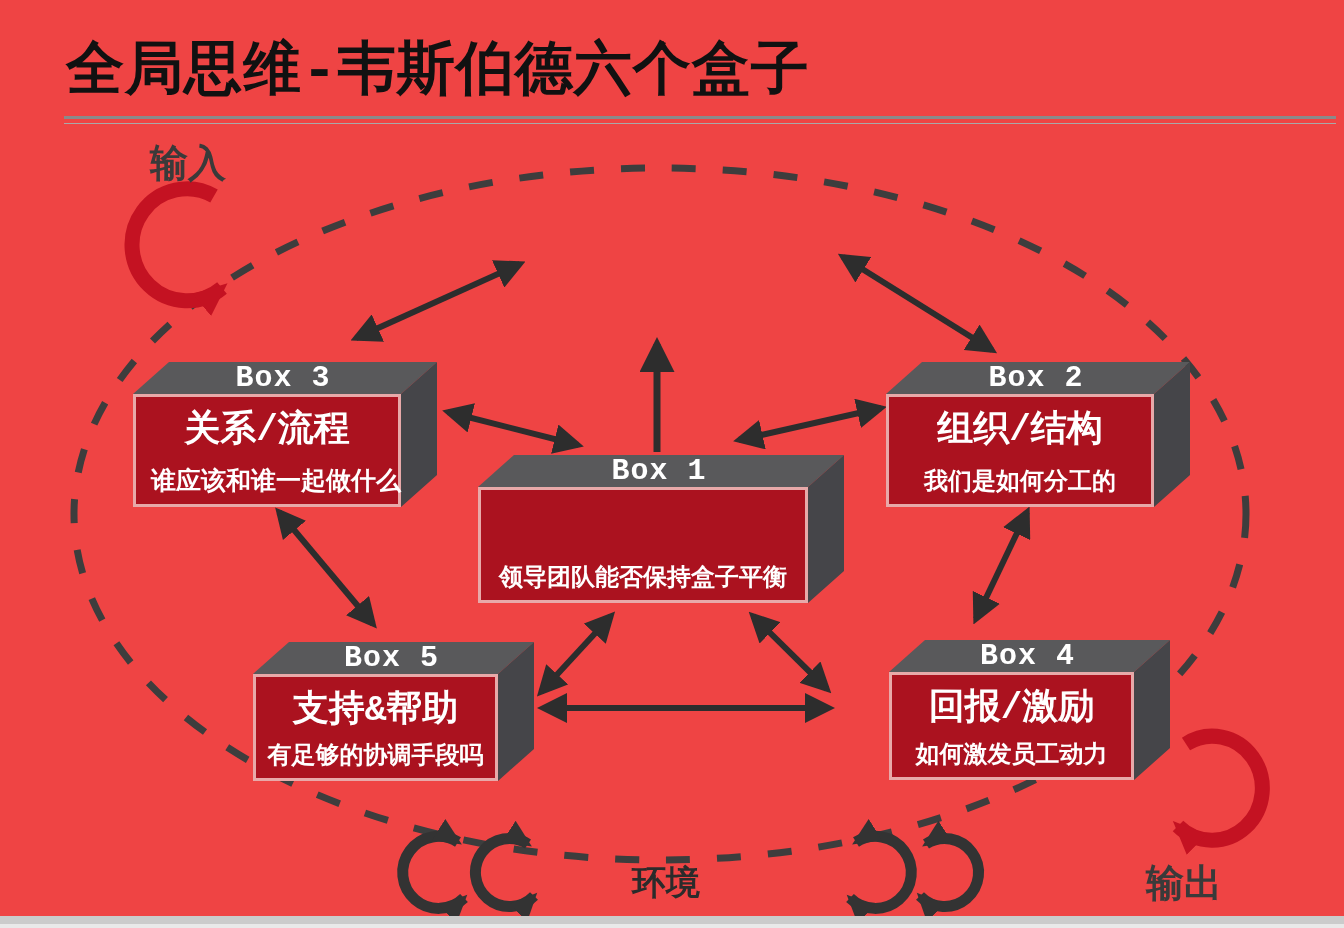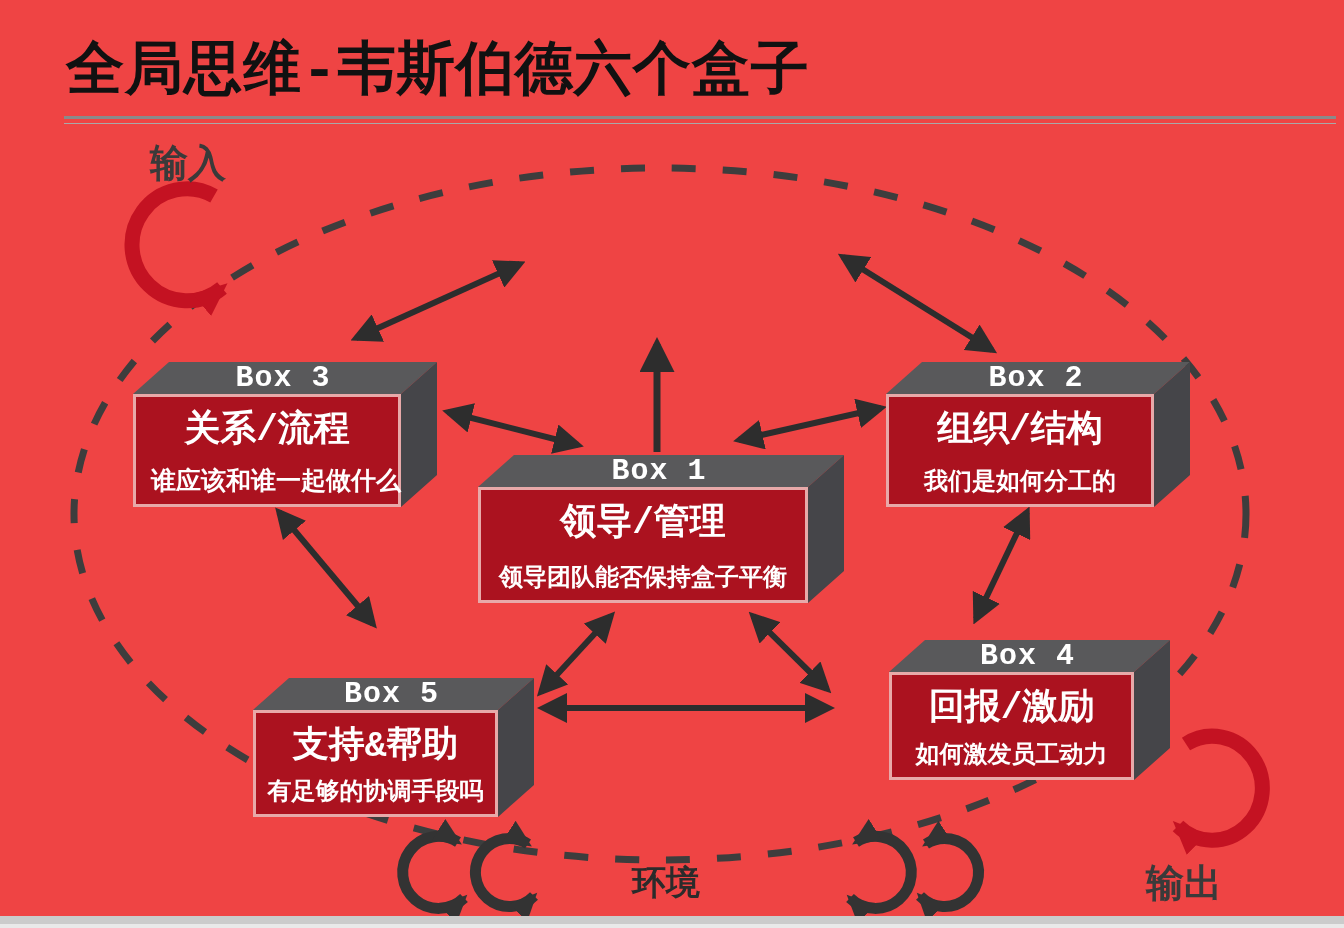--- a/index.html
+++ b/index.html
@@ -116,25 +116,24 @@
     <div class="box-sub" style="width:268px;">我们是如何分工的</div>
   </div>
 
   <div class="box3d" style="left:478px;top:455px;width:366px;height:148px;">
     <svg width="366" height="148" viewBox="0 0 366 148">
       <polygon points="0,32 330,32 366,0 36,0" fill="#59595B"></polygon>
       <polygon points="330,32 366,0 366,116 330,148" fill="#454549"></polygon>
       <rect x="1.5" y="33.5" width="327" height="113" fill="#AB121F" stroke="#E8A9A9" stroke-width="3"></rect>
     </svg>
     <div class="box-label" style="left:16px;width:330px;">Box 1</div>
-    <div class="box-title" style="width:330px;">领导/管理</div>
     <div class="box-sub" style="width:330px;">领导团队能否保持盒子平衡</div>
   </div>
 
-  <div class="box3d" style="left:253px;top:642px;width:281px;height:139px;margin-top:36px;">
+  <div class="box3d" style="left:253px;top:642px;width:281px;height:139px;">
     <svg width="281" height="139" viewBox="0 0 281 139">
       <polygon points="0,32 245,32 281,0 36,0" fill="#59595B"></polygon>
       <polygon points="245,32 281,0 281,107 245,139" fill="#454549"></polygon>
       <rect x="1.5" y="33.5" width="242" height="104" fill="#AB121F" stroke="#E8A9A9" stroke-width="3"></rect>
     </svg>
     <div class="box-label" style="left:16px;width:245px;">Box 5</div>
     <div class="box-title" style="width:245px;">支持&amp;帮助</div>
     <div class="box-sub" style="width:245px;">有足够的协调手段吗</div>
   </div>
 

